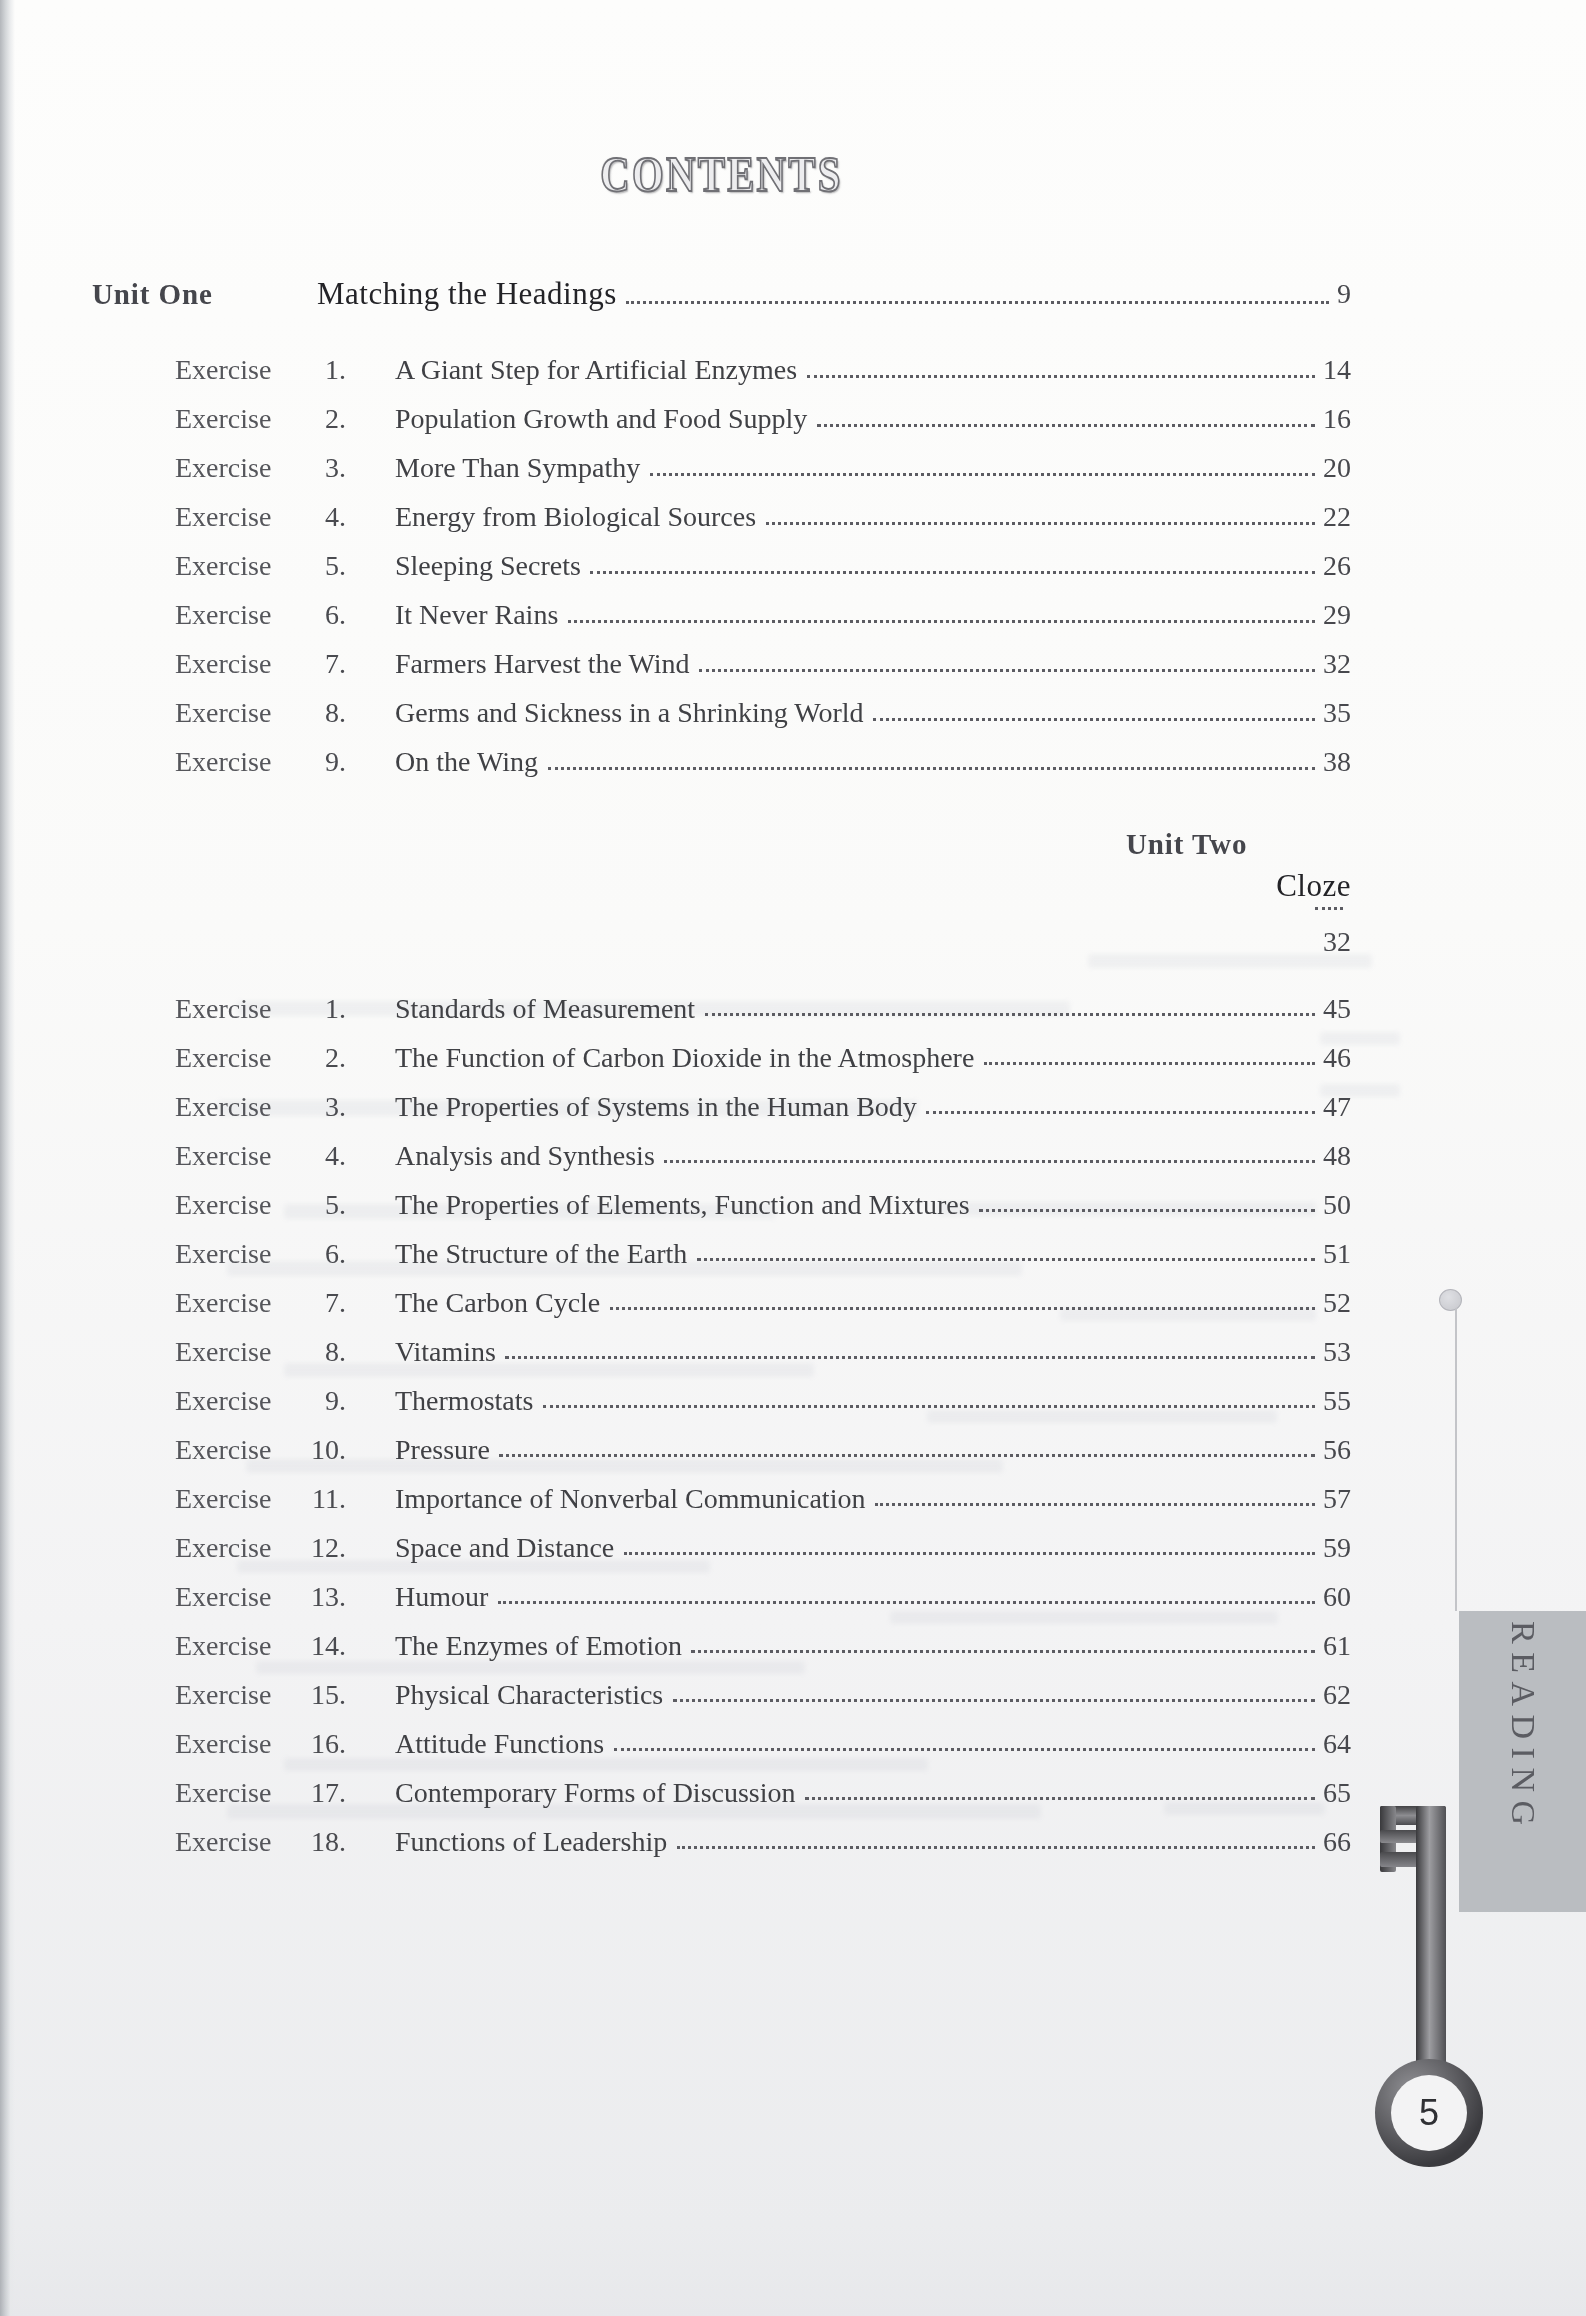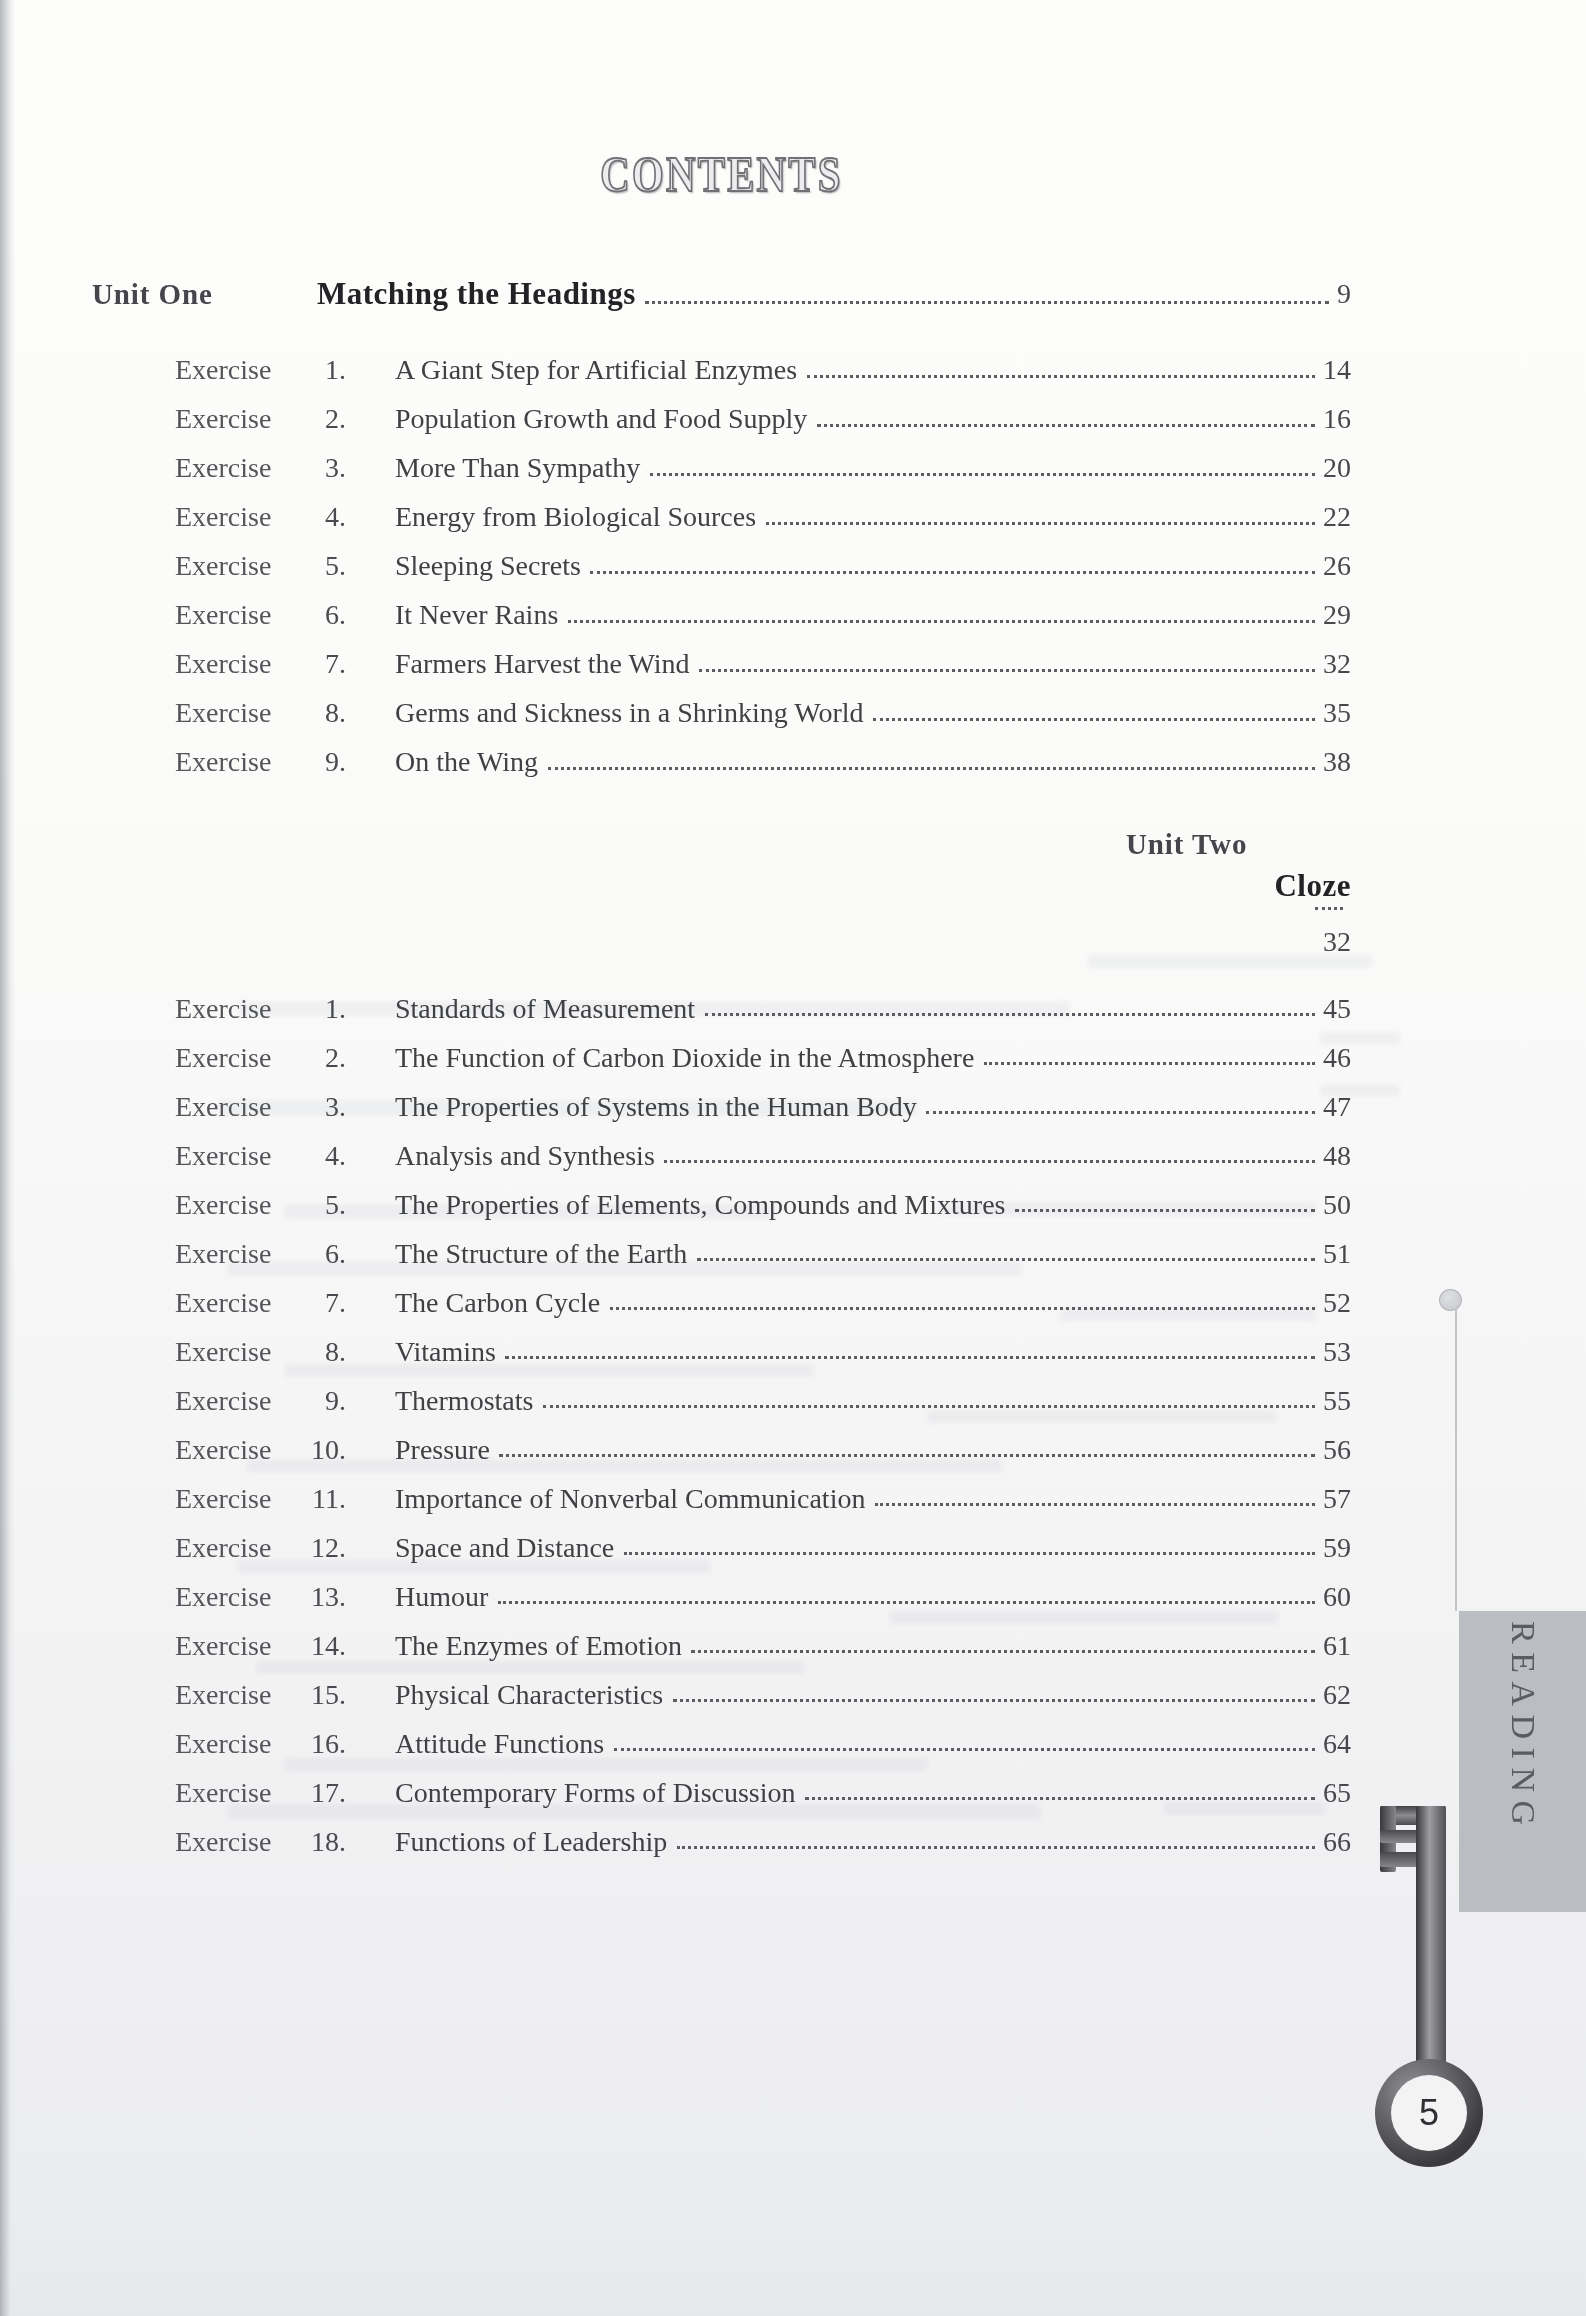--- a/index.html
+++ b/index.html
@@ -23,21 +23,21 @@
     color:#ededef;
     -webkit-text-stroke:1.9px #707075;
     text-shadow:1.9px 1.9px 1.9px rgba(95,95,100,.45), -0.9px -0.9px 0.9px rgba(130,130,135,.35);
     transform:scaleX(.8); transform-origin:center;
     line-height:61px;
   }
   .unit-row { display:flex; align-items:flex-end; line-height:42px; }
   .unit-row.one { margin-top:68px;justify-content:space-between; }
   .unit-row.two { margin-top:44px;flex-direction:column; }
   .unit-name { width:225px; font-weight:bold; font-size:29px; color:#45464c; letter-spacing:0.9px; }
-  .unit-heading { font-weight:bold; font-size:31px; color:#232327; letter-spacing:0.5px; }
+  .unit-heading { font-weight:normal; font-size:31px; color:#232327; letter-spacing:0.5px; }
   .ex-rows.one { margin-top:23px; }
   .ex-rows.two { margin-top:13.2px; }
   .ex-row { display:flex; align-items:flex-end; height:49px; line-height:35px; }
   .ex-indent { width:83px; }
   .ex-label { width:114px; font-size:28px; color:#55565b; }
   .ex-num { width:57px; text-align:right; font-size:28px; color:#4a4b50; }
   .ex-title { margin-left:49px; font-size:28px; color:#404145; white-space:nowrap; }
   .leader {
     flex:1; border-bottom:3.8px dotted #5c5c62;
     margin:0 7.6px 9.5px 9.5px; min-width:28px;
@@ -256,21 +256,21 @@
           <span class="ex-label">Exercise</span>
           <span class="ex-num">4.</span>
           <span class="ex-title">Analysis and Synthesis</span>
           <span class="leader"></span>
           <span class="pgnum">48</span>
         </div>
       <div class="ex-row">
           <span class="ex-indent"></span>
           <span class="ex-label">Exercise</span>
           <span class="ex-num">5.</span>
-          <span class="ex-title">The Properties of Elements, Compounds and Mixtures</span>
+          <span class="ex-title">The Properties of Elements, Function and Mixtures</span>
           <span class="leader"></span>
           <span class="pgnum">50</span>
         </div>
       <div class="ex-row">
           <span class="ex-indent"></span>
           <span class="ex-label">Exercise</span>
           <span class="ex-num">6.</span>
           <span class="ex-title">The Structure of the Earth</span>
           <span class="leader"></span>
           <span class="pgnum">51</span>

